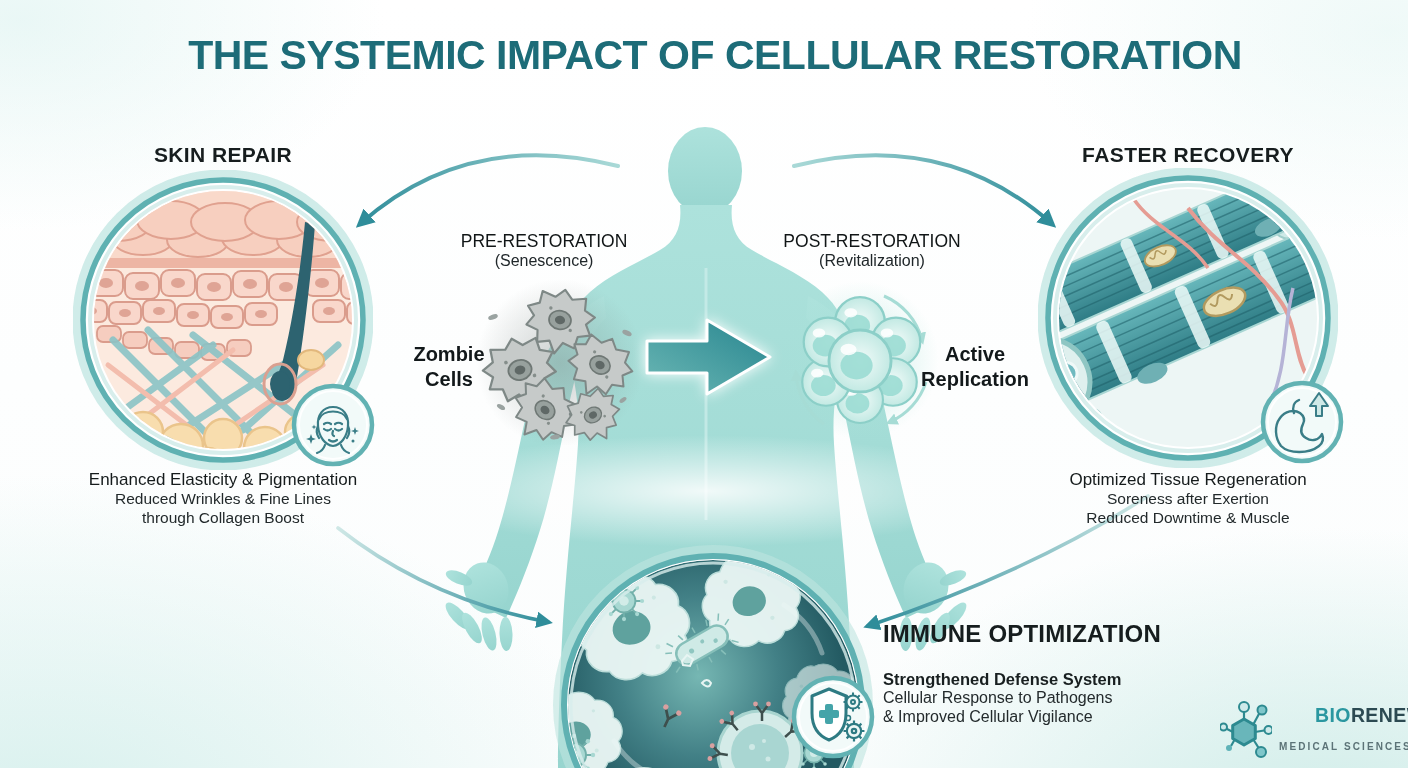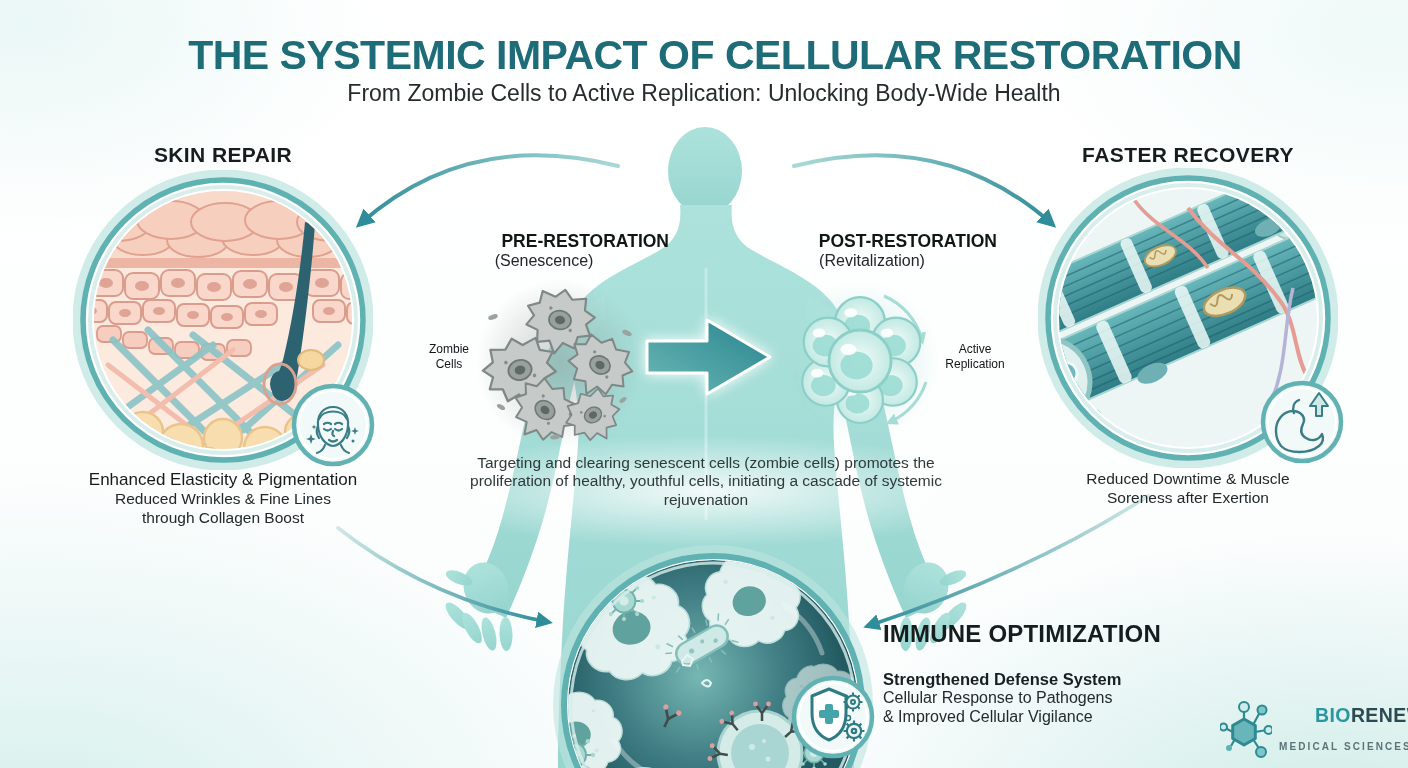--- a/index.html
+++ b/index.html
@@ -11,23 +11,23 @@
       radial-gradient(ellipse 820px 480px at 40px 820px, rgba(206,237,233,.8), rgba(206,237,233,0) 72%),
       radial-gradient(ellipse 520px 300px at 20px 20px, rgba(216,241,238,.55), rgba(216,241,238,0) 70%),
       radial-gradient(ellipse 520px 300px at 1390px 30px, rgba(223,244,241,.5), rgba(223,244,241,0) 70%),
       linear-gradient(#ffffff,#fbfdfd);
   }
   .abs{position:absolute;}
   .ctr{text-align:center;}
   .title{font-size:41px;font-weight:700;letter-spacing:-.5px;color:#1d6c78;margin-left:11px;}
   .subtitle{font-size:23px;color:#262c2d;}
   .circle-heading{font-size:21px;font-weight:700;letter-spacing:.4px;color:#161d1e;}
-  .stage-heading{font-size:17.5px;font-weight:700;color:#101516;text-align:right;}
+  .stage-heading{font-size:17.5px;font-weight:400;color:#101516;}
   .stage-sub{font-size:16px;color:#20272a;}
-  .cells-label{font-size:12px;font-weight:400;line-height:1.25;color:#12181a;}
+  .cells-label{font-size:20px;font-weight:700;line-height:1.25;color:#12181a;}
   .caption .b{font-size:17px;font-weight:400;color:#151b1c;display:block;}
   .caption .r{font-size:15.5px;color:#22292b;line-height:1.2;display:block;text-align:center;}
   .desc{font-size:15.5px;line-height:1.18;color:#30393a;}
   .immune-title{font-size:24px;font-weight:700;letter-spacing:.2px;color:#161d1e;}
   .immune-b{font-size:16.5px;font-weight:700;margin-top:22px;color:#181f20;}
   .immune-r{font-size:16px;line-height:1.18;color:#242b2d;}
   .logo{display:flex;align-items:center;gap:7px;}
   .logo-text .brand{font-size:19.5px;font-weight:700;letter-spacing:.4px;line-height:1;margin-left:36px;}
   .logo-text .bio{color:#2a97a0;}
   .logo-text .renew{color:#2c4a52;}
@@ -520,21 +520,20 @@
       <g transform="translate(63,56) scale(1.1)" stroke="#2e7b83" stroke-width="2" fill="#eef8f6">
         <circle r="6.5"></circle>
           <circle r="2" fill="none"></circle>
         <path d="M0,-6.5 L0,-9.5 M4.6,-4.6 L6.7,-6.7 M6.5,0 L9.5,0 M4.6,4.6 L6.7,6.7 M0,6.5 L0,9.5 M-4.6,4.6 L-6.7,6.7 M-6.5,0 L-9.5,0 M-4.6,-4.6 L-6.7,-6.7" fill="none"></path>
       </g>
       <circle cx="57" cy="43" r="2.5" fill="none" stroke="#2e7b83" stroke-width="1.5"></circle>
     </g>
   </svg>
 
   <div class="abs ctr title" style="left:0;top:32px;width:1408px">THE SYSTEMIC IMPACT OF CELLULAR RESTORATION</div>
-  <div class="abs ctr subtitle" style="left:0;top:80px;width:1408px">From Zombie Cells to Active Replication: Unlocking Body-Wide Health</div>
 
   <div class="abs ctr circle-heading" style="left:73px;top:143px;width:300px">SKIN REPAIR</div>
   <div class="abs ctr circle-heading" style="left:1038px;top:143px;width:300px">FASTER RECOVERY</div>
 
   <div class="abs ctr" style="left:419px;top:231px;width:250px">
     <div class="stage-heading">PRE-RESTORATION</div>
     <div class="stage-sub">(Senescence)</div>
   </div>
   <div class="abs ctr" style="left:747px;top:231px;width:250px">
     <div class="stage-heading">POST-RESTORATION</div>
@@ -543,30 +542,30 @@
 
   <div class="abs ctr cells-label" style="left:400px;top:342px;width:98px">
     <div>Zombie</div>
     <div>Cells</div>
   </div>
   <div class="abs ctr cells-label" style="left:918px;top:342px;width:114px">
     <div>Active</div>
     <div>Replication</div>
   </div>
 
-  <div class="abs ctr desc" style="left:436px;top:454px;width:540px">Targeting and clearing senescent cells (zombie cells) promotes the proliferation of healthy, youthful cells, initiating a cascade of systemic rejuvenation</div>
 
   <div class="abs ctr caption" style="left:58px;top:470px;width:330px">
     <span class="b">Enhanced Elasticity &amp; Pigmentation</span>
     <span class="r">Reduced Wrinkles &amp; Fine Lines</span>
     <span class="r">through Collagen Boost</span>
   </div>
   <div class="abs ctr caption" style="left:1023px;top:470px;width:330px">
+    <span class="b">Optimized Tissue Regeneration</span>
+    <span class="r">Soreness after Exertion</span>
     <span class="r">Reduced Downtime &amp; Muscle</span>
-    <span class="r">Soreness after Exertion</span>
   </div>
 
   <div class="abs" style="left:883px;top:620px;width:330px">
     <div class="immune-title">IMMUNE OPTIMIZATION</div>
     <div class="immune-b">Strengthened Defense System</div>
     <div class="immune-r">Cellular Response to Pathogens</div>
     <div class="immune-r">&amp; Improved Cellular Vigilance</div>
   </div>
 
   <div class="abs logo" style="left:1220px;top:700px">

